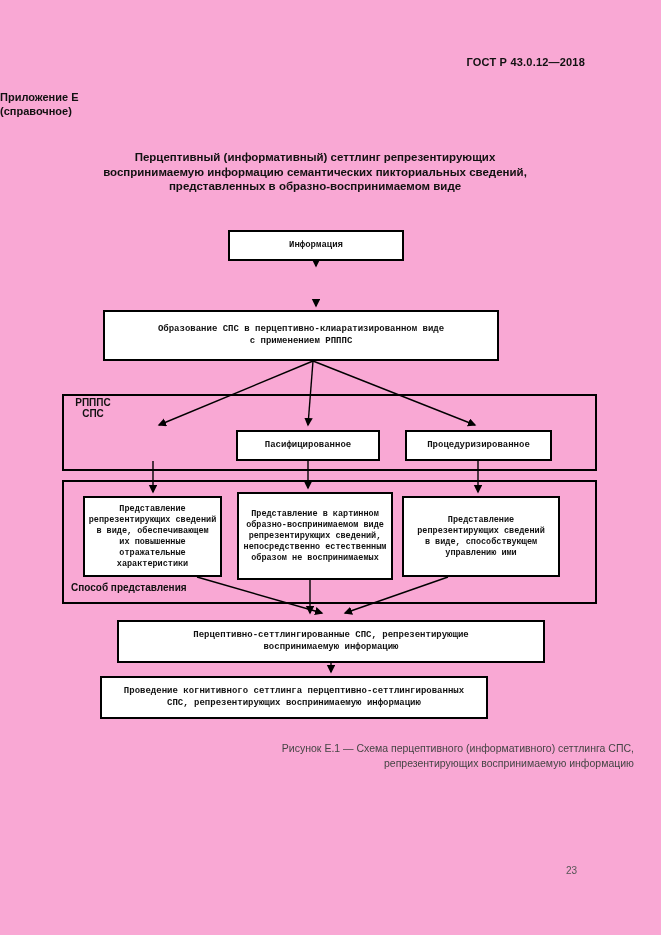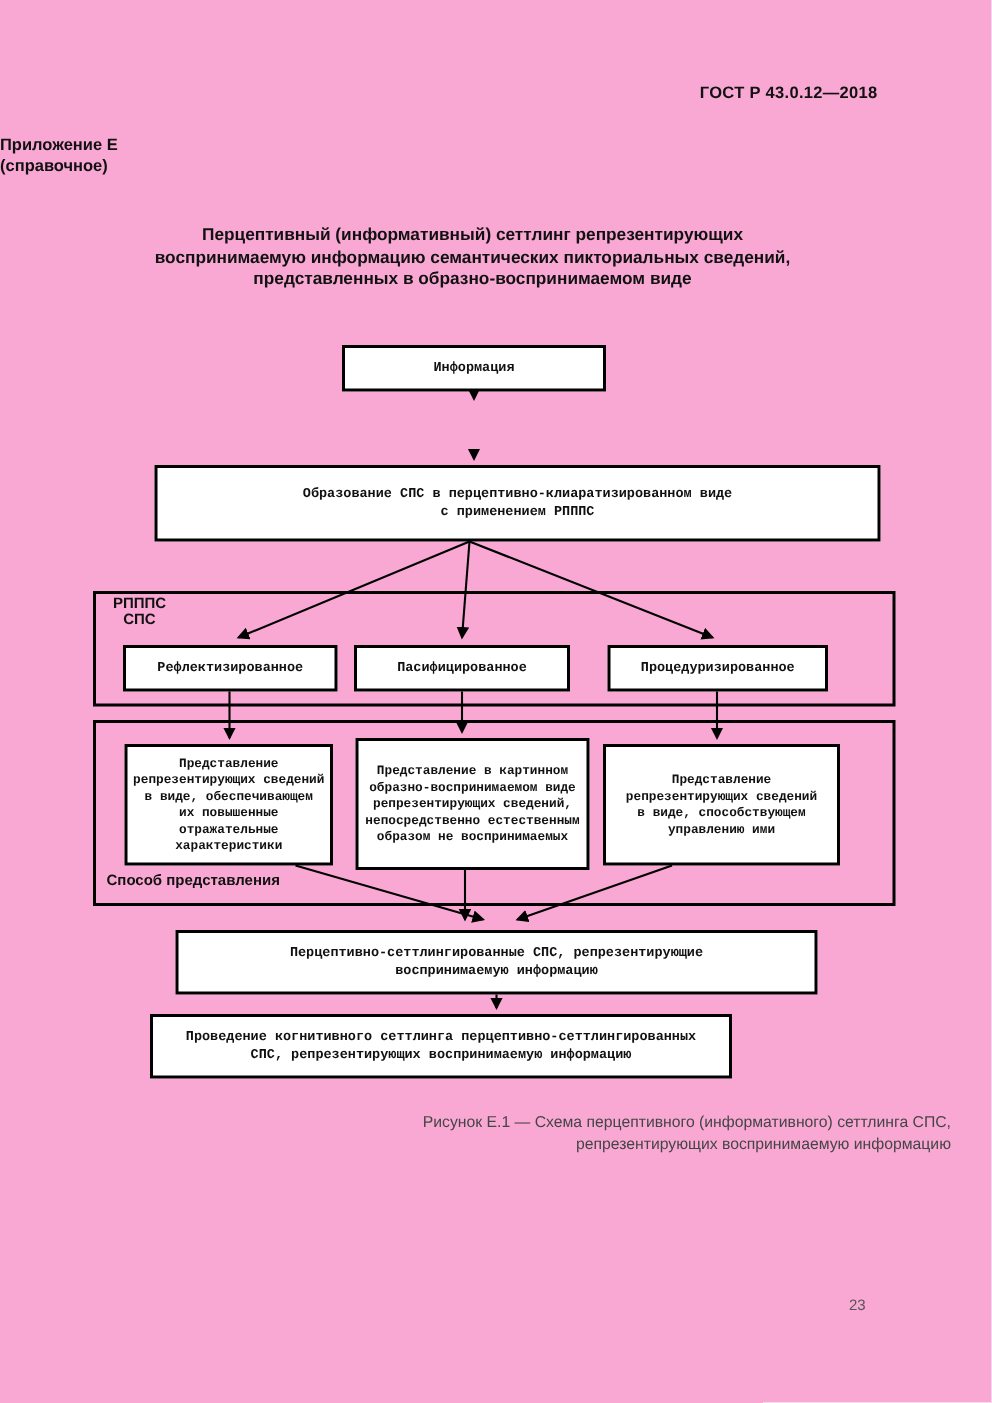--- a/index.html
+++ b/index.html
@@ -10,21 +10,21 @@
   .doc-number { position:absolute; top:56px; right:76px; font-size:11px; font-weight:bold; letter-spacing:.2px; }
   .appendix { position:absolute; top:90px; left:0; width:616px; text-align:left; font-size:11px; font-weight:bold; line-height:14px; white-space:pre-line; }
   .title { position:absolute; top:150px; left:0; width:630px; text-align:center; font-size:11.5px; font-weight:bold; line-height:14.5px; white-space:pre-line; }
 
   .box { position:absolute; border:2px solid #000; background:#fff; display:flex; align-items:center; justify-content:center; text-align:center; font-weight:bold; font-size:9px; line-height:11.5px; white-space:pre-line; padding:2px 3px;font-family:Liberation Mono, monospace; }
   .group { position:absolute; border:2px solid #000; background:transparent; }
   .group-label { position:absolute; font-weight:bold; font-size:10px; line-height:11px; white-space:pre-line; text-align:center; }
 
   .b1 { left:228px; top:230px; width:176px; height:31px; }
   .b2 { left:127px; top:270px; width:383px; height:31px; }
-  .b3 { left:103px; top:310px; width:484px; height:51px; }
+  .b3 { left:103px; top:310px; width:396px; height:51px; }
 
   .g1 { left:62px; top:394px; width:535px; height:77px; }
   .g1-label { left:70px; top:397px; width:46px; }
   .r1 { left:82px;  top:430px; width:143px; height:31px; }
   .r2 { left:236px; top:430px; width:144px; height:31px; }
   .r3 { left:405px; top:430px; width:147px; height:31px; }
 
   .g2 { left:62px; top:480px; width:535px; height:124px; }
   .g2-label { left:71px; top:582px; width:160px; text-align:left; }
   .c1 { left:83px;  top:496px; width:139px; height:81px; font-size:8.5px; line-height:11px; }
@@ -55,21 +55,20 @@
   <div class="group g1"></div>
   <div class="group-label g1-label">РПППС
 СПС</div>
   <div class="group g2"></div>
   <div class="group-label g2-label">Способ представления</div>
 
   <div class="box b1">Информация</div>
   <div class="box b3">Образование СПС в перцептивно-клиаратизированном виде
 с применением РПППС</div>
 
-  <div class="box r1">Рефлектизированное</div>
   <div class="box r2">Пасифицированное</div>
   <div class="box r3">Процедуризированное</div>
 
   <div class="box c1">Представление
 репрезентирующих сведений
 в виде, обеспечивающем
 их повышенные
 отражательные
 характеристики</div>
   <div class="box c2">Представление в картинном

